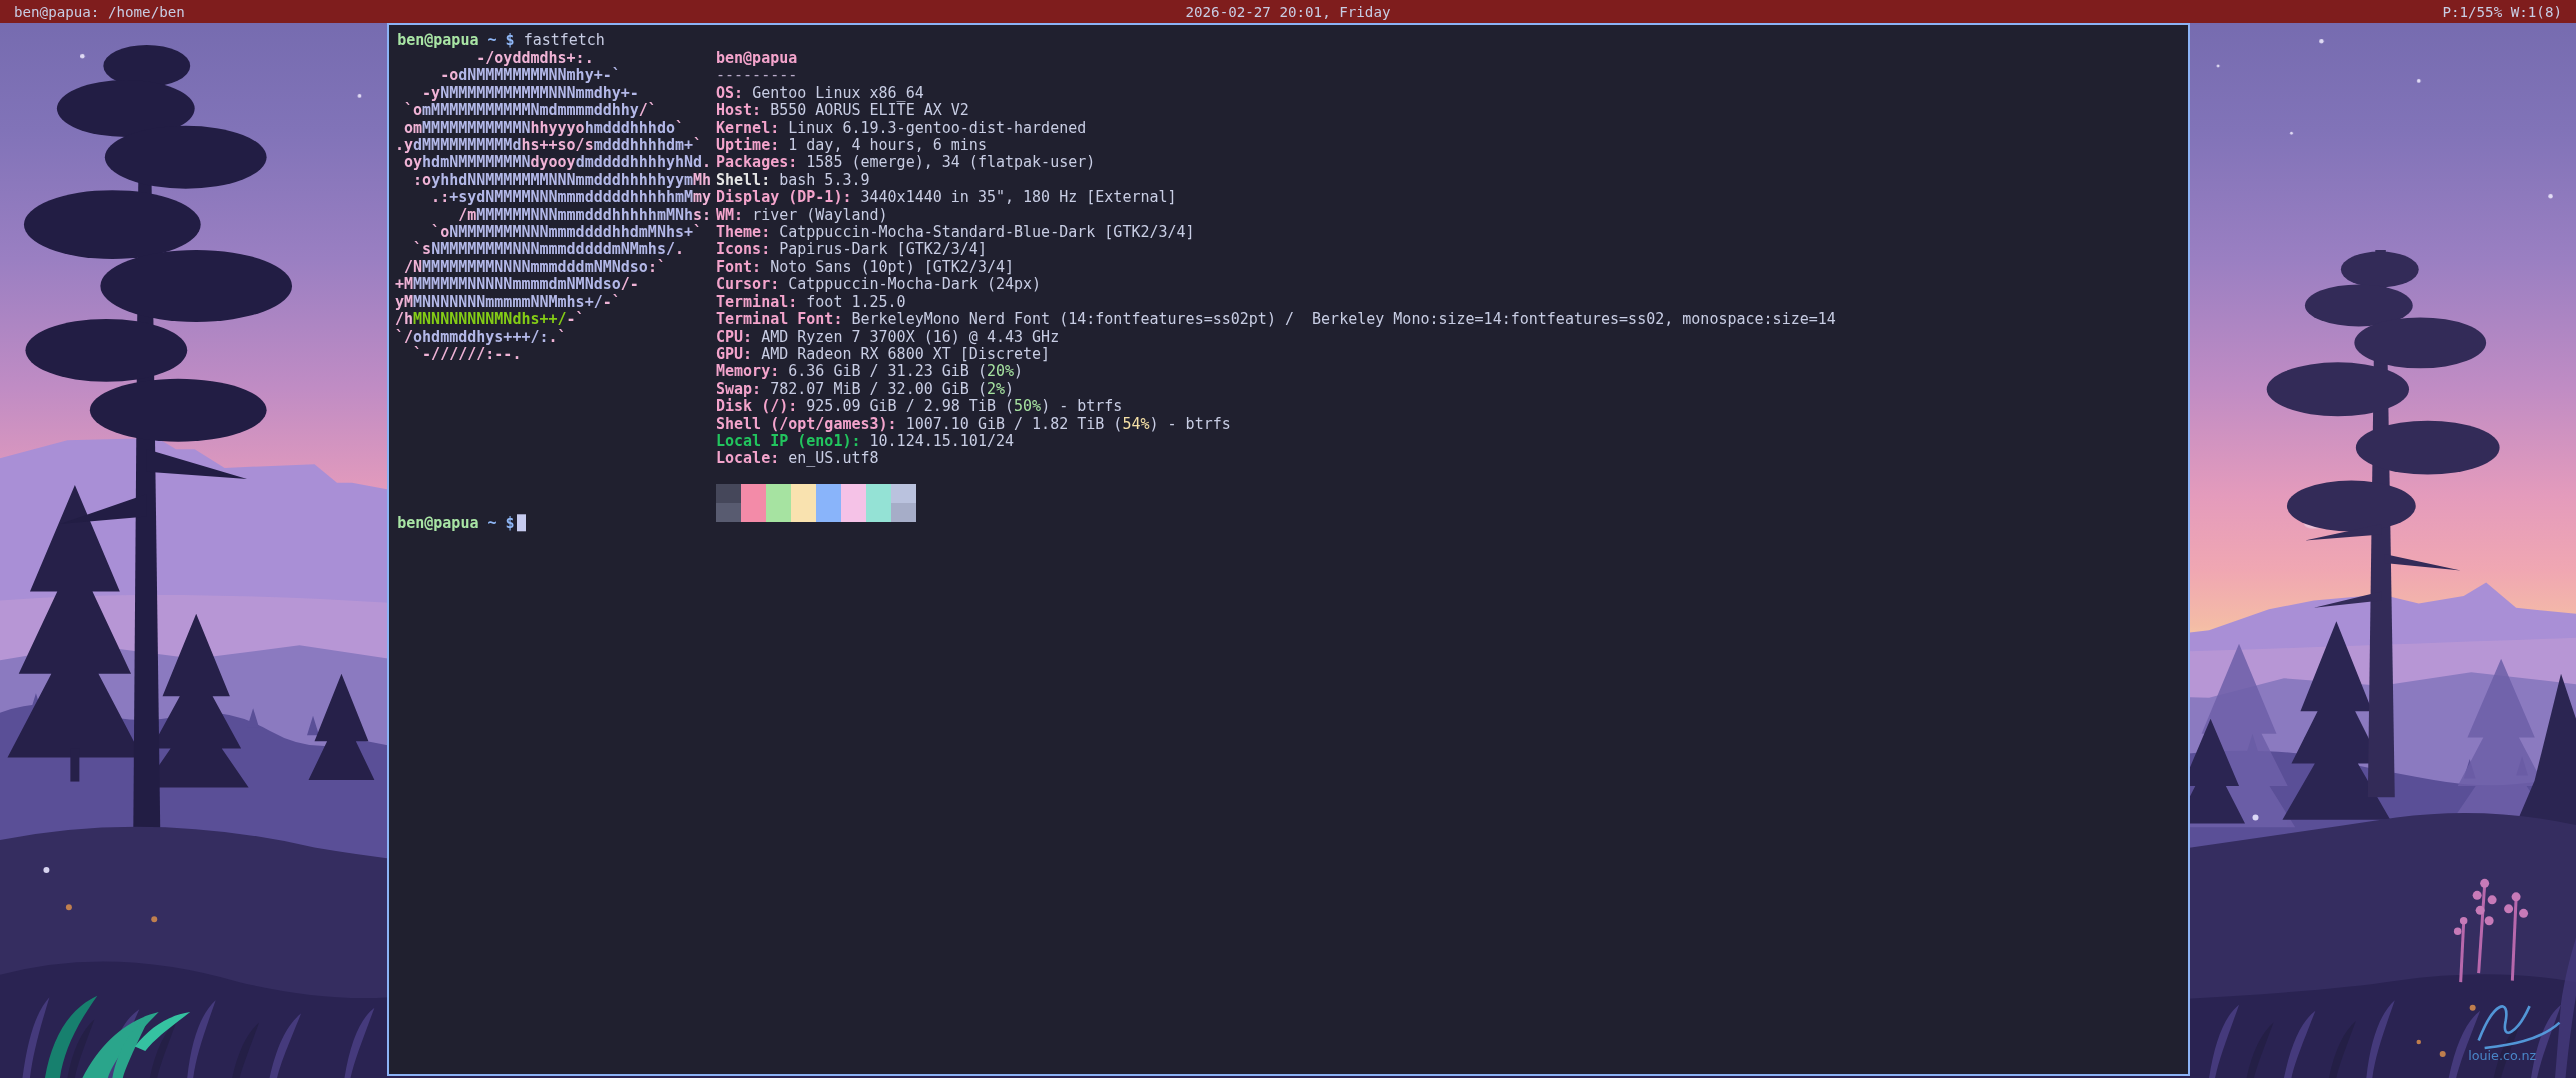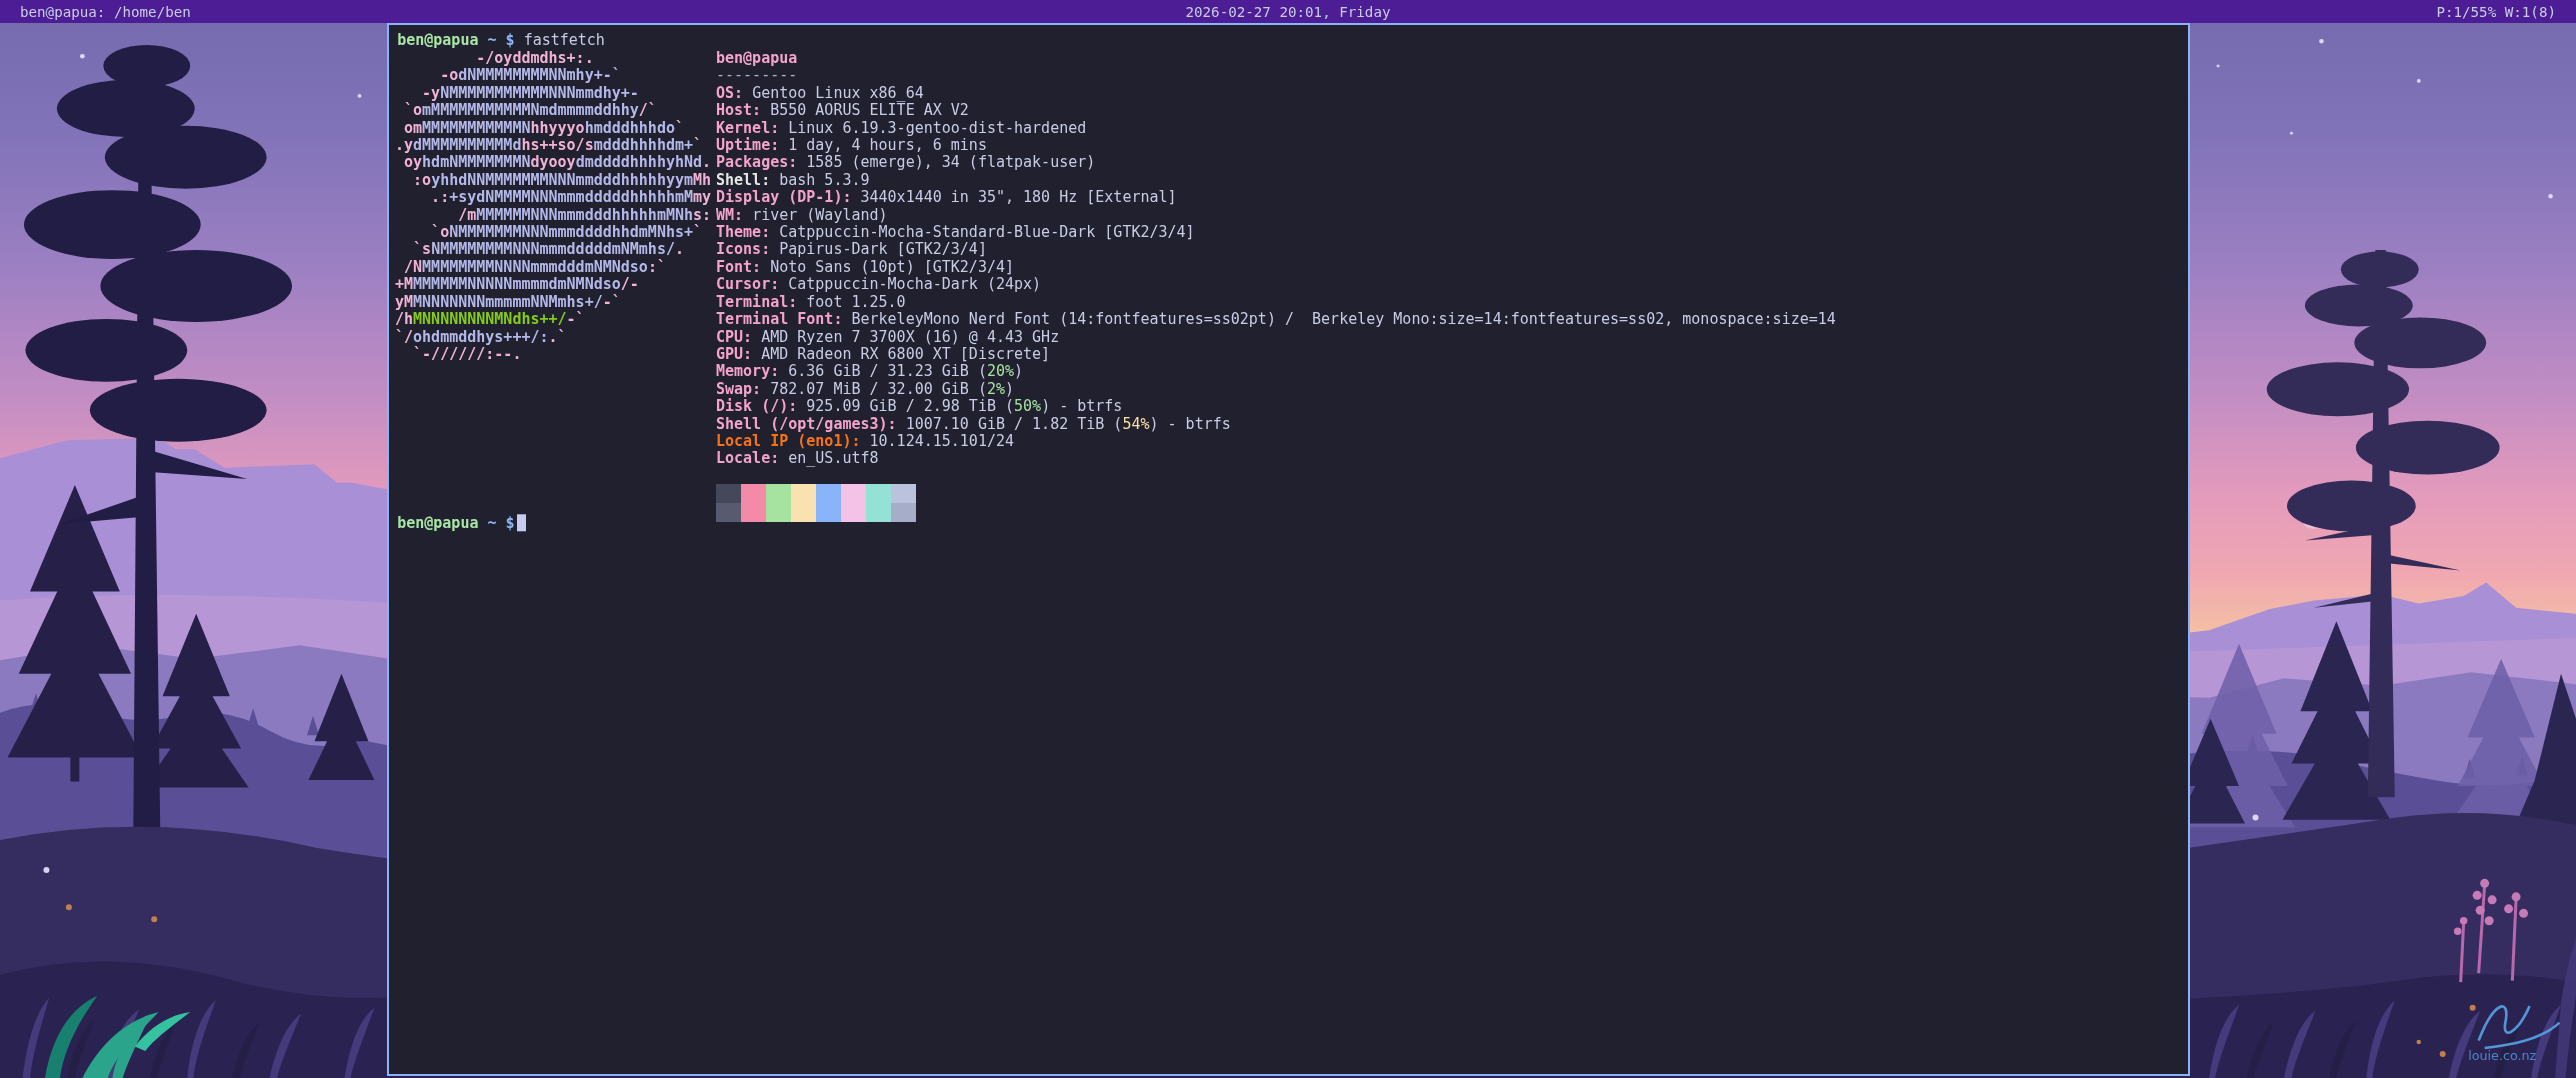--- a/index.html
+++ b/index.html
@@ -1,20 +1,20 @@
 <!DOCTYPE html>
 <html style="font-size:12px"><head>
 <meta charset="utf-8">
 <style>
   html,body{margin:0;padding:0;background:#000;}
   .screen{position:relative;width:2576px;height:1078px;overflow:hidden;
           font-family:"DejaVu Sans Mono","Liberation Mono",monospace;}
   
-  .topbar{position:absolute;left:0;top:0;width:2576px;height:23px;background:#4c1d95;
-          display:flex;align-items:center;padding:0 20px;box-sizing:border-box;
+  .topbar{position:absolute;left:0;top:0;width:2576px;height:23px;background:#7f1d1d;
+          display:flex;align-items:center;padding:0 14px;box-sizing:border-box;
           font-size:14.2px;color:#c8cde4;z-index:5;}
   .topbar .tb-left{flex:1;text-align:left;}
   .topbar .tb-center{flex:1;text-align:center;}
   .topbar .tb-right{flex:1;text-align:right;}
   
   .wallpaper{position:absolute;left:0;top:0;width:2576px;height:1078px;z-index:0;}
   
   .terminal{position:absolute;left:387px;top:23px;width:1803px;height:1053px;
             box-sizing:border-box;border:2.2px solid #8cb3f6;background:#20202f;z-index:4;}
   .terminal pre{margin:0;font-family:inherit;}
@@ -229,21 +229,21 @@
 <span style="color: rgb(244, 164, 204); font-weight: bold;">Font:</span> <span style="color: rgb(200, 205, 228);">Noto Sans (10pt) [GTK2/3/4]</span>
 <span style="color: rgb(244, 164, 204); font-weight: bold;">Cursor:</span> <span style="color: rgb(200, 205, 228);">Catppuccin-Mocha-Dark (24px)</span>
 <span style="color: rgb(244, 164, 204); font-weight: bold;">Terminal:</span> <span style="color: rgb(200, 205, 228);">foot 1.25.0</span>
 <span style="color: rgb(244, 164, 204); font-weight: bold;">Terminal Font:</span> <span style="color: rgb(200, 205, 228);">BerkeleyMono Nerd Font (14:fontfeatures=ss02pt) /  Berkeley Mono:size=14:fontfeatures=ss02, monospace:size=14</span>
 <span style="color: rgb(244, 164, 204); font-weight: bold; margin-top: 45px;">CPU:</span> <span style="color: rgb(200, 205, 228);">AMD Ryzen 7 3700X (16) @ 4.43 GHz</span>
 <span style="color: rgb(244, 164, 204); font-weight: bold;">GPU:</span> <span style="color: rgb(200, 205, 228);">AMD Radeon RX 6800 XT [Discrete]</span>
 <span style="color: rgb(244, 164, 204); font-weight: bold;">Memory:</span> <span style="color: rgb(200, 205, 228);">6.36 GiB / 31.23 GiB (</span><span style="color: rgb(166, 227, 161);">20%</span><span style="color: rgb(200, 205, 228);">)</span>
 <span style="color: rgb(244, 164, 204); font-weight: bold;">Swap:</span> <span style="color: rgb(200, 205, 228);">782.07 MiB / 32.00 GiB (</span><span style="color: rgb(166, 227, 161);">2%</span><span style="color: rgb(200, 205, 228);">)</span>
 <span style="color: rgb(244, 164, 204); font-weight: bold;">Disk (/):</span> <span style="color: rgb(200, 205, 228);">925.09 GiB / 2.98 TiB (</span><span style="color: rgb(166, 227, 161);">50%</span><span style="color: rgb(200, 205, 228);">) - btrfs</span>
 <span style="color: rgb(244, 164, 204); font-weight: bold;">Shell (/opt/games3):</span> <span style="color: rgb(200, 205, 228);">1007.10 GiB / 1.82 TiB (</span><span style="color: rgb(245, 224, 166);">54%</span><span style="color: rgb(200, 205, 228);">) - btrfs</span>
-<span style="color: #f97316; font-weight: bold; text-align: center;">Local IP (eno1):</span> <span style="color: rgb(200, 205, 228);">10.124.15.101/24</span>
+<span style="color: #22c55e; font-weight: bold; text-align: center;">Local IP (eno1):</span> <span style="color: rgb(200, 205, 228);">10.124.15.101/24</span>
 <span style="color: rgb(244, 164, 204); font-weight: bold;">Locale:</span> <span style="color: rgb(200, 205, 228);">en_US.utf8</span>
 </pre>
 
     <div class="palette" id="palette">
         <div class="pal-row">
           <div class="pal-cell" style="background: rgb(69, 71, 90);"></div>
           <div class="pal-cell" style="background: rgb(243, 139, 168);"></div>
           <div class="pal-cell" style="background: rgb(166, 227, 161);"></div>
           <div class="pal-cell" style="background: rgb(249, 226, 175);"></div>
           <div class="pal-cell" style="background: rgb(137, 180, 250);"></div>

